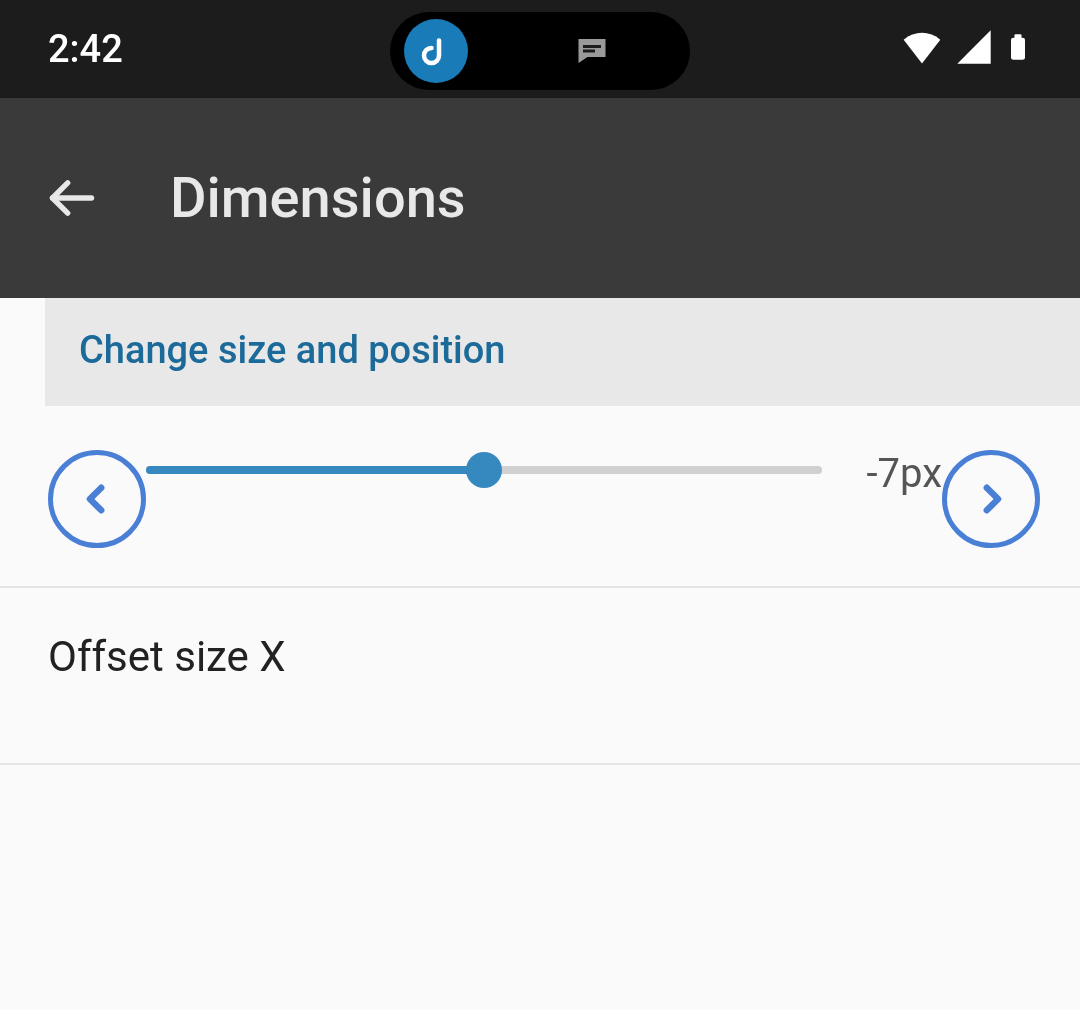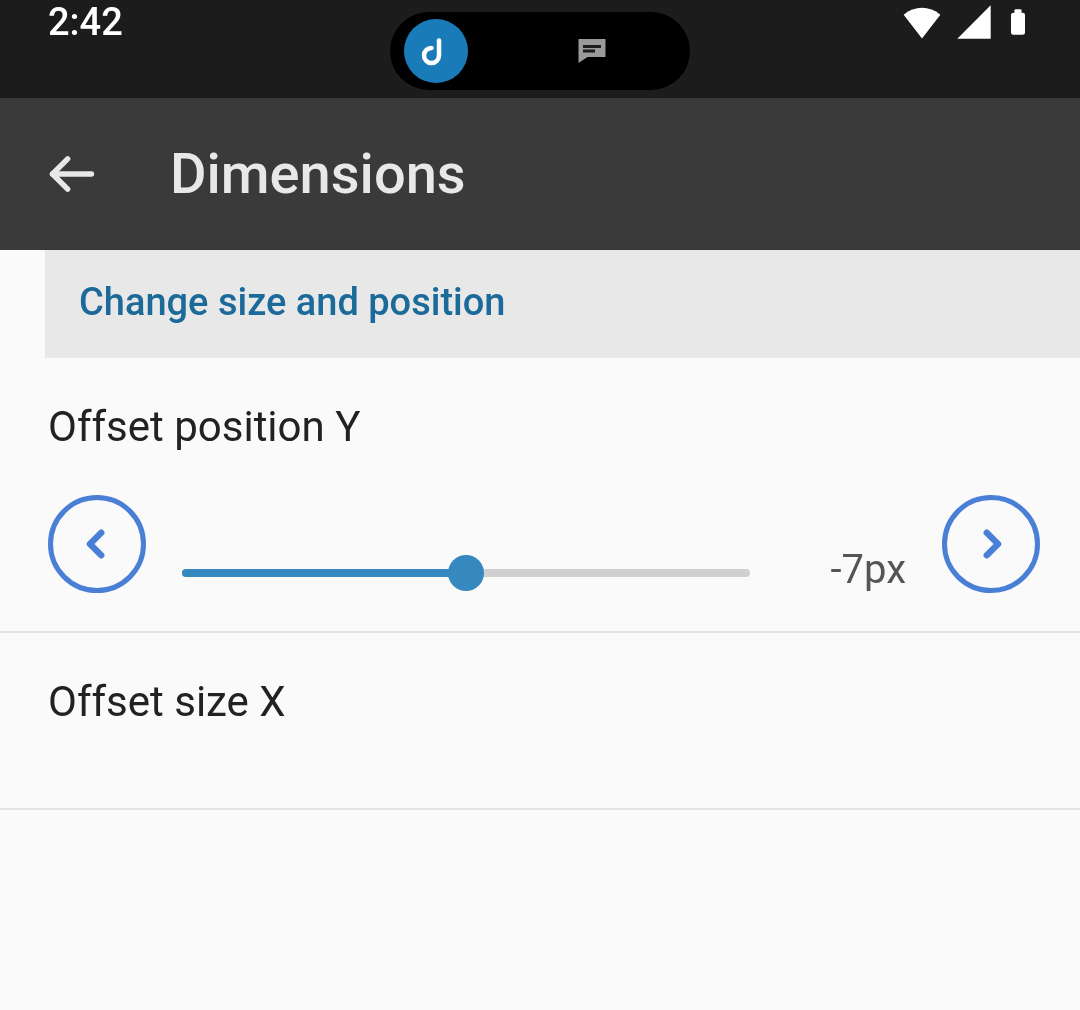--- a/index.html
+++ b/index.html
@@ -12,21 +12,21 @@
       background: #fafafa;
       width: 1080px;
       height: 1010px;
       overflow: hidden;
     }
     
     .status-bar {
       background: #1c1c1c;
       height: 98px;
       display: flex;
-      align-items: flex-start;
+      align-items: center;
       justify-content: space-between;
       padding: 0 48px;
       color: #fff;
     }
     .status-left {
       font-size: 38px;
       font-weight: 500;
     }
     .pill {
       position: absolute;
@@ -62,21 +62,21 @@
       justify-content: center;
     }
     .status-right {
       display: flex;
       align-items: center;
       gap: 10px;
     }
     
     .app-bar {
       background: #3a3a3a;
-      height: 152px;
+      height: 200px;
       display: flex;
       align-items: center;
       padding: 0 44px;
       gap: 70px;
     }
     .back-btn {
       display: flex;
       align-items: center;
       justify-content: center;
       width: 56px;
@@ -108,22 +108,21 @@
       border-bottom: 2px solid #e4e4e4;
     }
     .setting-label {
       color: #222;
       font-size: 42px;
       font-weight: 400;
       margin-bottom: 44px;
     }
     .slider-row {
       display: flex;
-      align-items: flex-end;
-      gap: 36px;
+      align-items: flex-start;
     }
     .nav-circle {
       width: 98px;
       height: 98px;
       border: 5px solid #4a7fd6;
       border-radius: 50%;
       display: flex;
       align-items: center;
       justify-content: center;
       cursor: pointer;
@@ -221,21 +220,20 @@
   <div class="app-title">Dimensions</div>
 </div>
 
 <div class="section-header">
   <div class="section-title">Change size and position</div>
 </div>
 
 <div class="settings-list">
 
   <div class="setting-item">
-    <div class="setting-label">Offset position Y</div>
     <div class="slider-row">
       <div class="nav-circle">
         <svg viewBox="0 0 24 24" fill="none" stroke="#4a7fd6" stroke-width="4.5" stroke-linecap="round" stroke-linejoin="round">
           <polyline points="15 4 7 12 15 20"></polyline>
         </svg>
       </div>
       <div class="slider-container">
         <div class="slider-track">
           <div class="slider-fill" style="width:50%"></div>
           <div class="slider-thumb" style="left:50%"></div>

